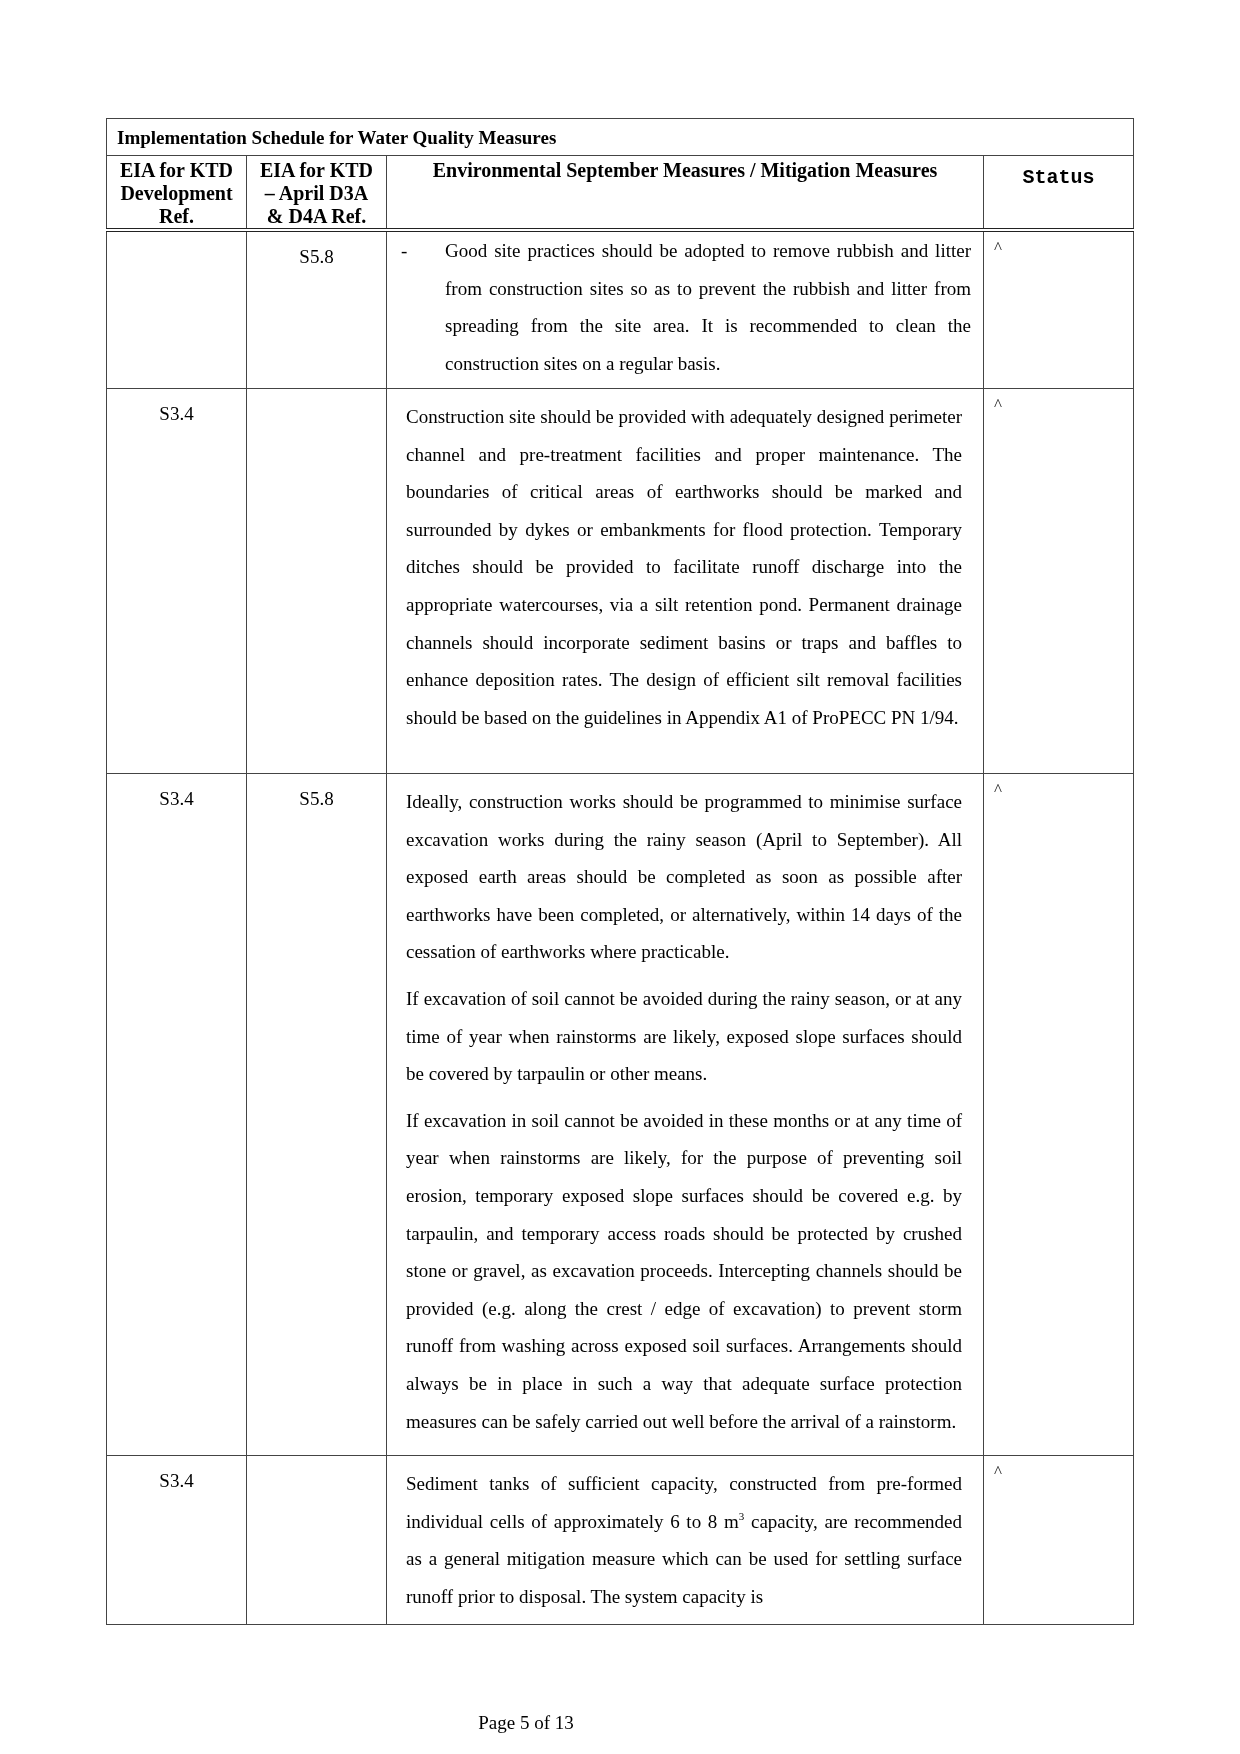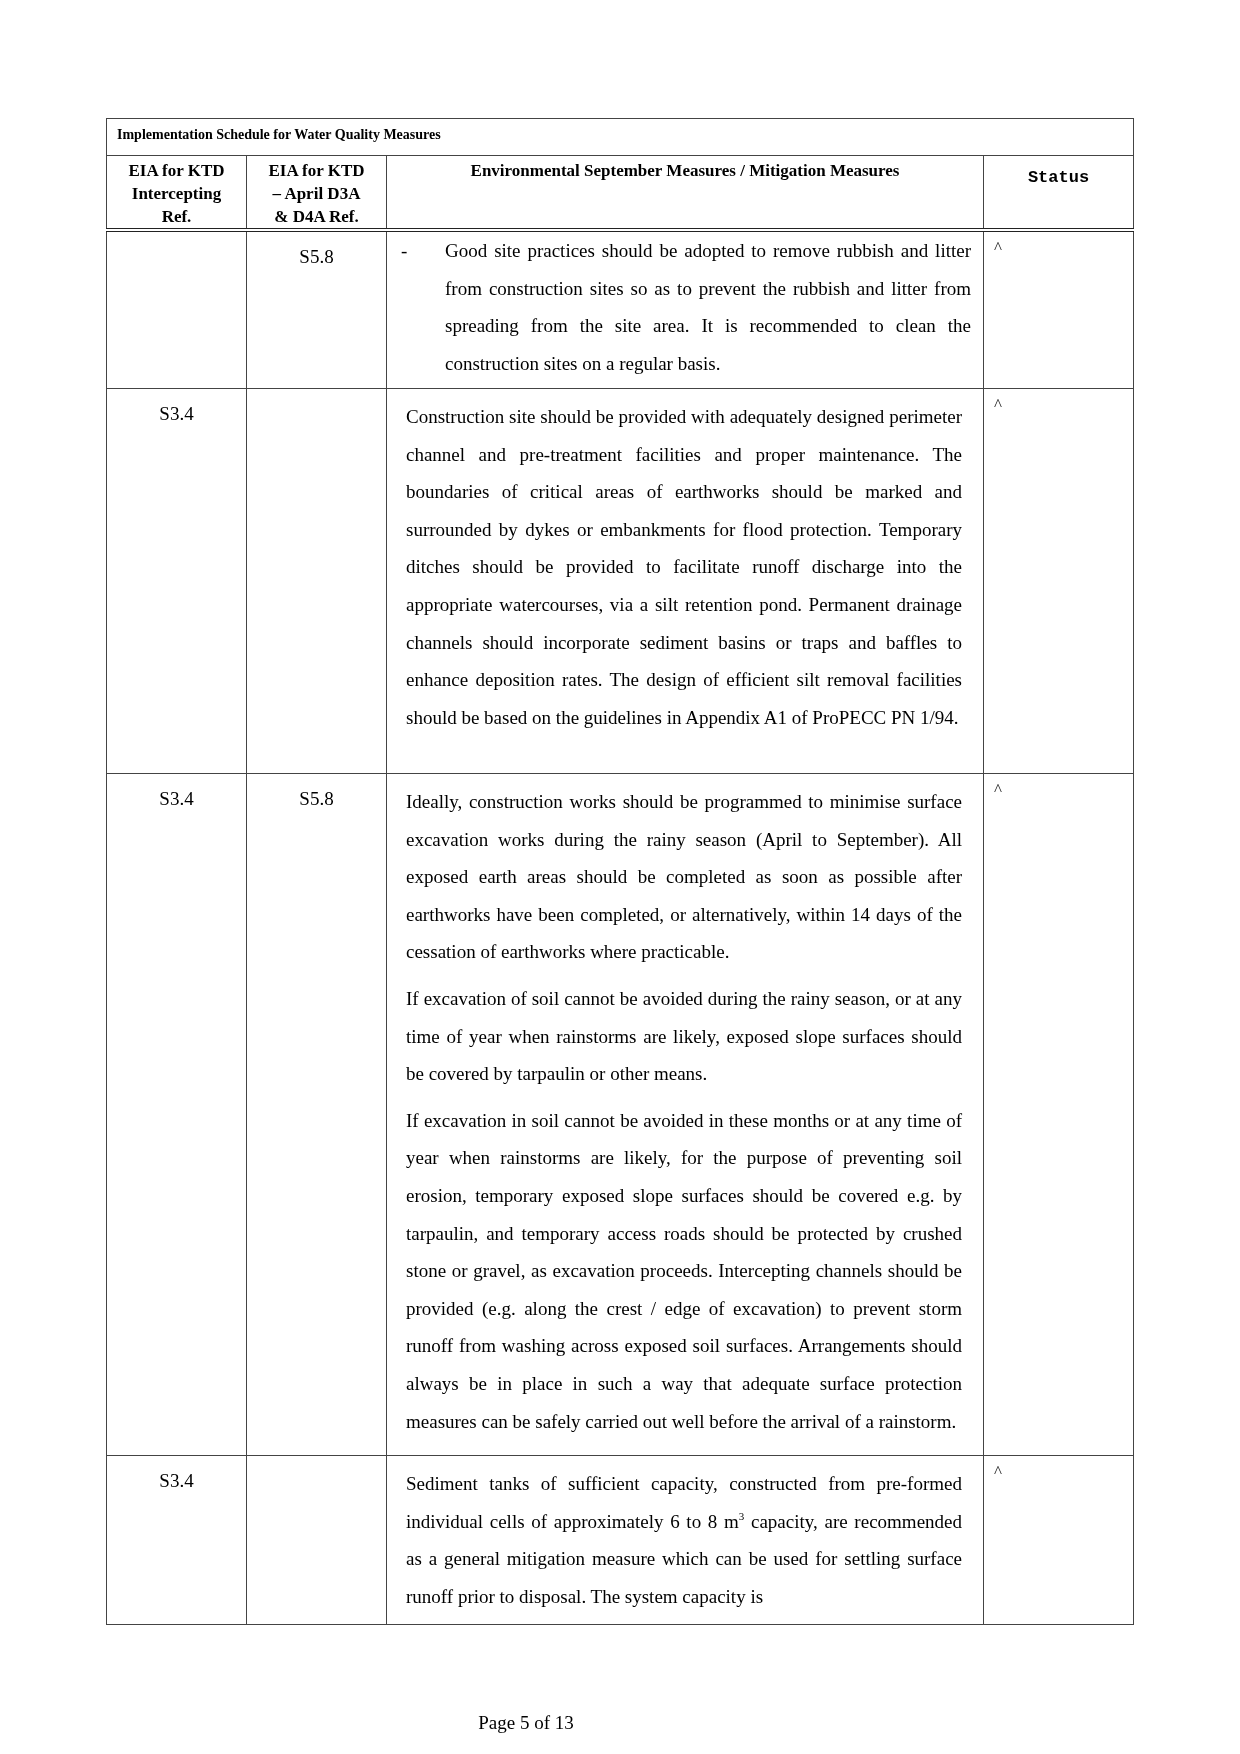--- a/index.html
+++ b/index.html
@@ -30,29 +30,29 @@
     padding: 0;
   }
   col.c1 { width: 140px; }
   col.c2 { width: 140px; }
   col.c3 { width: 597px; }
   col.c4 { width: 150px; }
 
   .title-cell {
     height: 37px;
     font-weight: bold;
-    font-size: 14px;
+    font-size: 19px;
     padding: 8px 10px 0 10px !important;
     box-sizing: border-box;
     text-align: left;
   }
   .hdr th {
     height: 73px;
     font-weight: bold;
-    font-size: 17px;
+    font-size: 20px;
     line-height: 23px;
     text-align: center;
     padding-top: 3px !important;
     border-bottom: 4px double #222 !important;
     box-sizing: border-box;
   }
   .hdr th.status-h {
     padding-top: 10px !important;
     font-family: Liberation Mono, monospace;
   }
@@ -115,21 +115,21 @@
       <col class="c3">
       <col class="c4">
   </colgroup>
   <tbody>
       <tr>
     <td colspan="4" class="title-cell">Implementation Schedule for Water Quality Measures</td>
   </tr>
   <tr class="hdr">
     <th>
       <div>EIA for KTD</div>
-      <div>Intercepting</div>
+      <div>Development</div>
       <div>Ref.</div>
     </th>
     <th>
       <div>EIA for KTD</div>
       <div>– April D3A</div>
       <div>&amp; D4A Ref.</div>
     </th>
     <th>Environmental September Measures / Mitigation Measures</th>
     <th class="status-h">Status</th>
   </tr>

